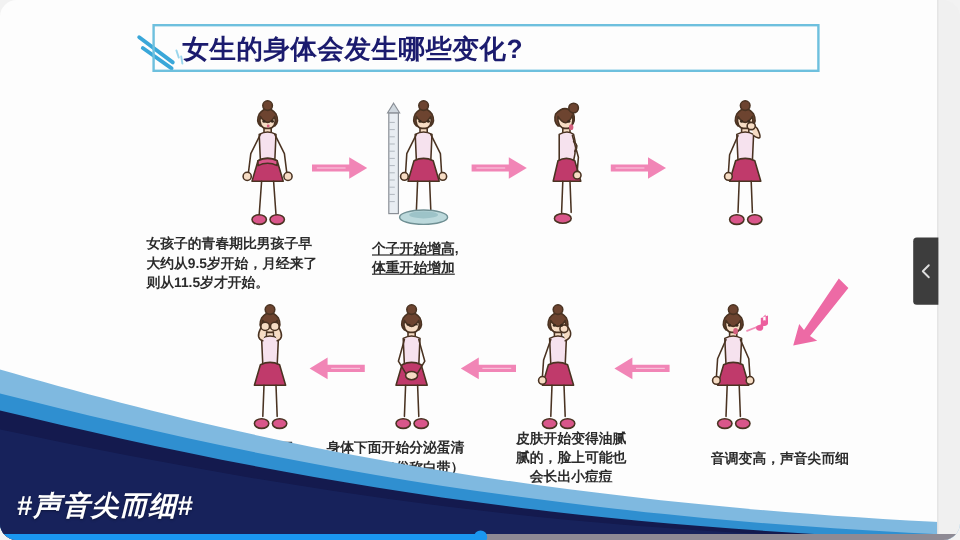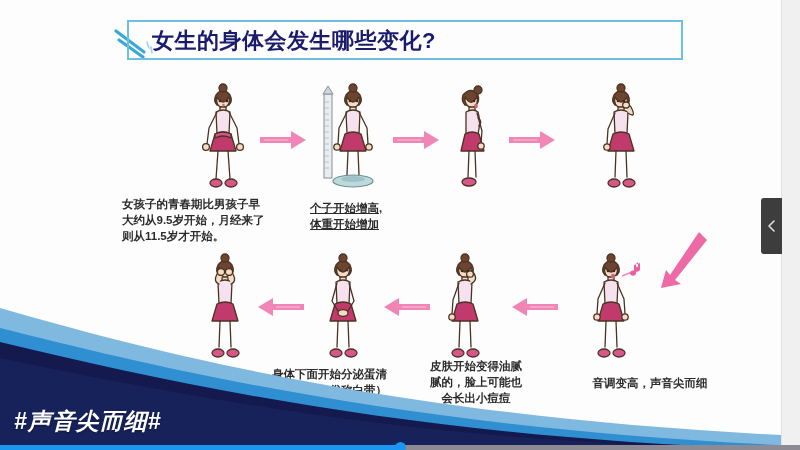--- a/index.html
+++ b/index.html
@@ -8,20 +8,21 @@
     overflow: hidden;
     background: #f2f2f2;
     font-family: "Liberation Sans", "DejaVu Sans", sans-serif;
   }
 
   #slide {
     position: relative;
     width: 800px; height: 450px;
     background: #f4f4f4;
     overflow: hidden;
+    border-radius: 14px;
   }
 
   
   .canvas {
     position: absolute;
     left: 0; top: 0;
     width: 782px; height: 450px;
     background: #fdfdfd;
   }
 

